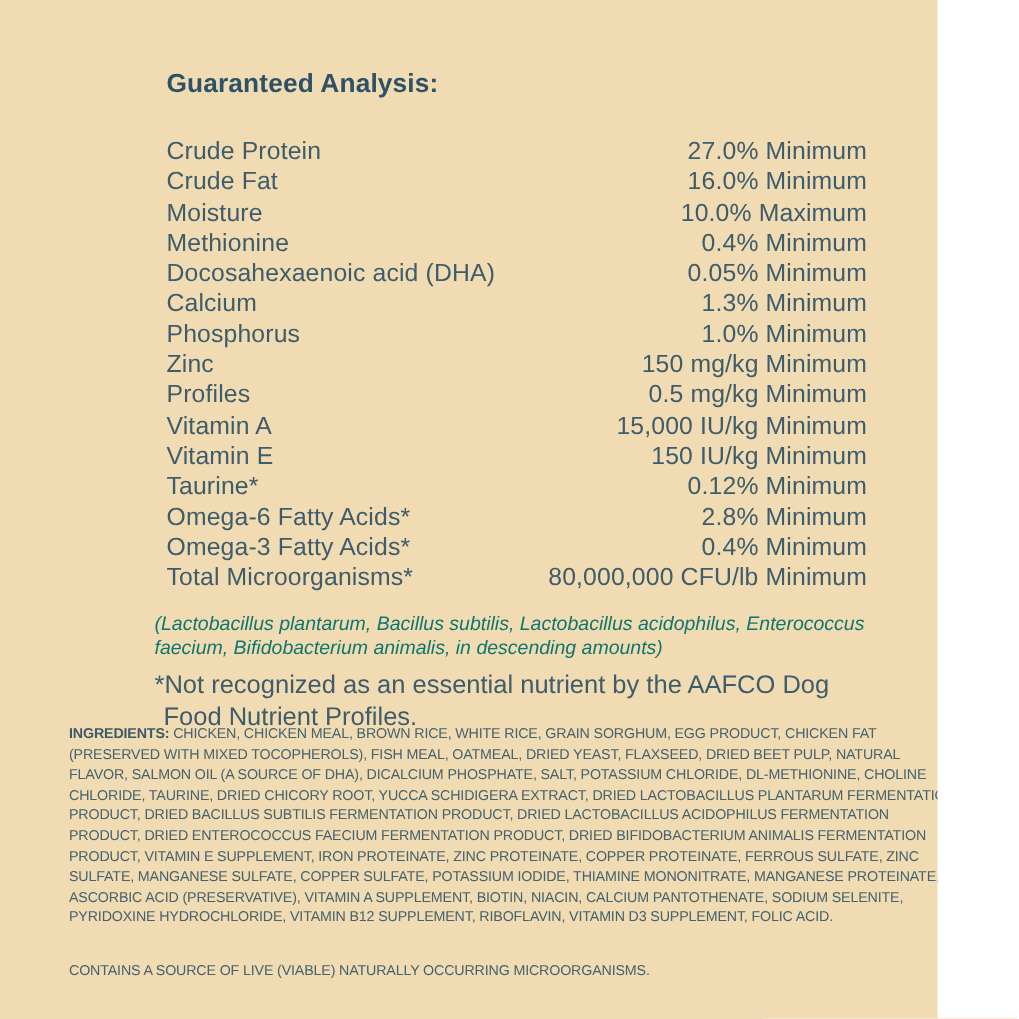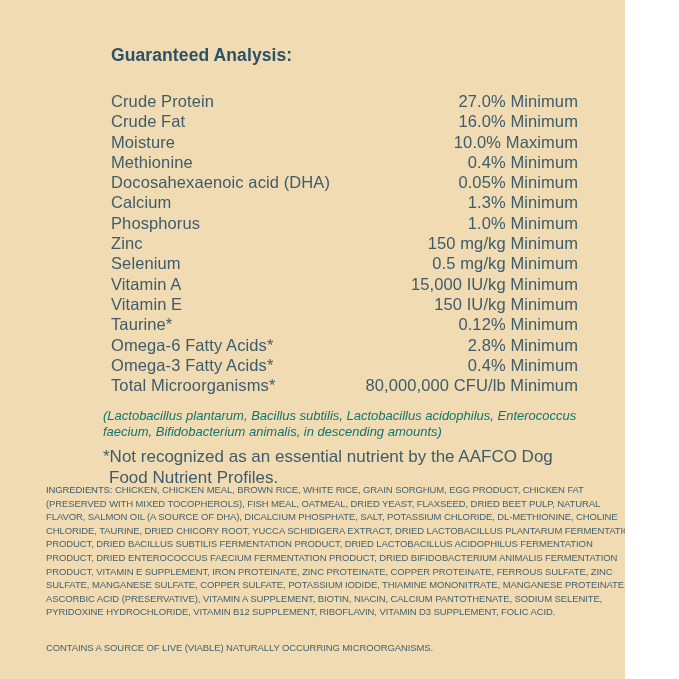--- a/index.html
+++ b/index.html
@@ -55,21 +55,21 @@
   
   .ingredients{
     position:absolute;
     left:46px;top:483px;
     width:592px;
     font-size:9.5px;
     line-height:13.6px;
     letter-spacing:-0.1px;
     color:#45626f;
   }
-  .ingredients .ing-label{font-weight:normal;color:#3c5a69;}
+  .ingredients .ing-label{font-weight:bold;color:#3c5a69;}
   .contains-note{
     position:absolute;
     left:46px;top:641px;
     width:592px;
     font-size:9.5px;
     line-height:13.6px;
     letter-spacing:-0.1px;
     color:#45626f;
   }
 </style>
@@ -108,21 +108,21 @@
         </div>
       <div class="row">
           <span class="nm">Phosphorus</span>
           <span class="val">1.0% Minimum</span>
         </div>
       <div class="row">
           <span class="nm">Zinc</span>
           <span class="val">150 mg/kg Minimum</span>
         </div>
       <div class="row">
-          <span class="nm">Selenium</span>
+          <span class="nm">Profiles</span>
           <span class="val">0.5 mg/kg Minimum</span>
         </div>
       <div class="row">
           <span class="nm">Vitamin A</span>
           <span class="val">15,000 IU/kg Minimum</span>
         </div>
       <div class="row">
           <span class="nm">Vitamin E</span>
           <span class="val">150 IU/kg Minimum</span>
         </div>

